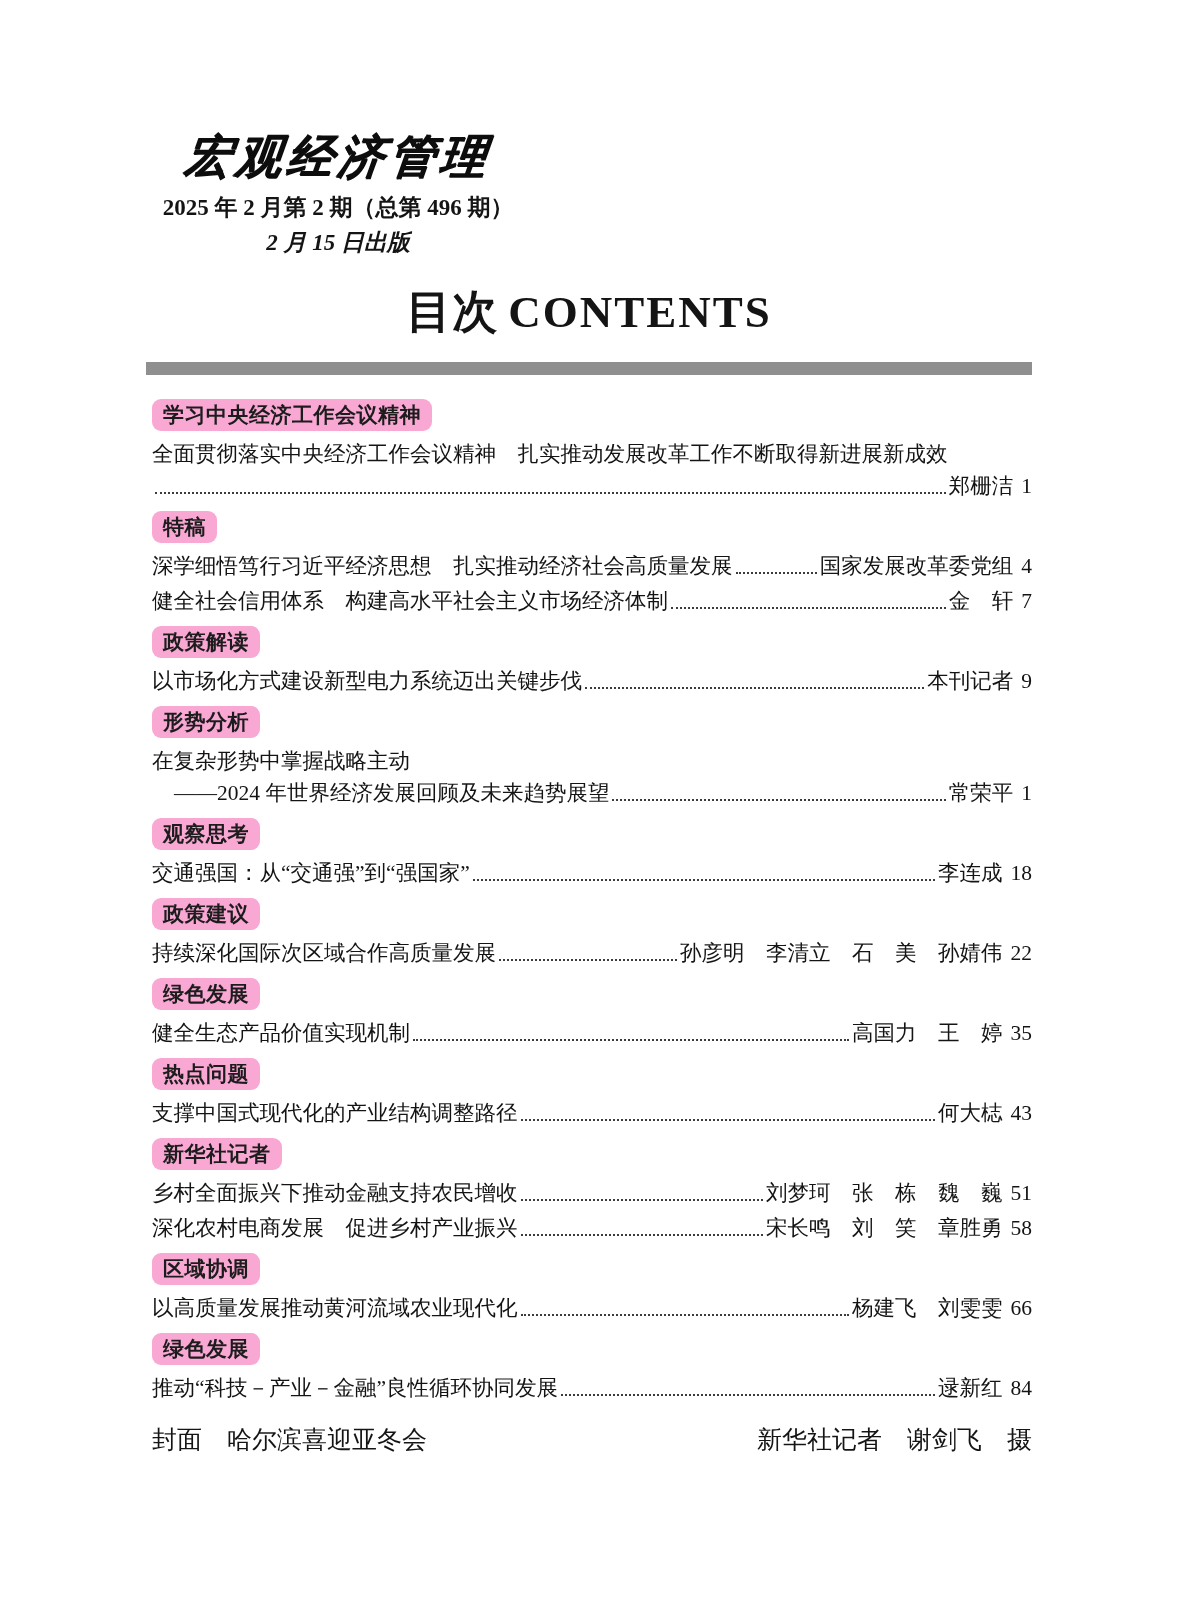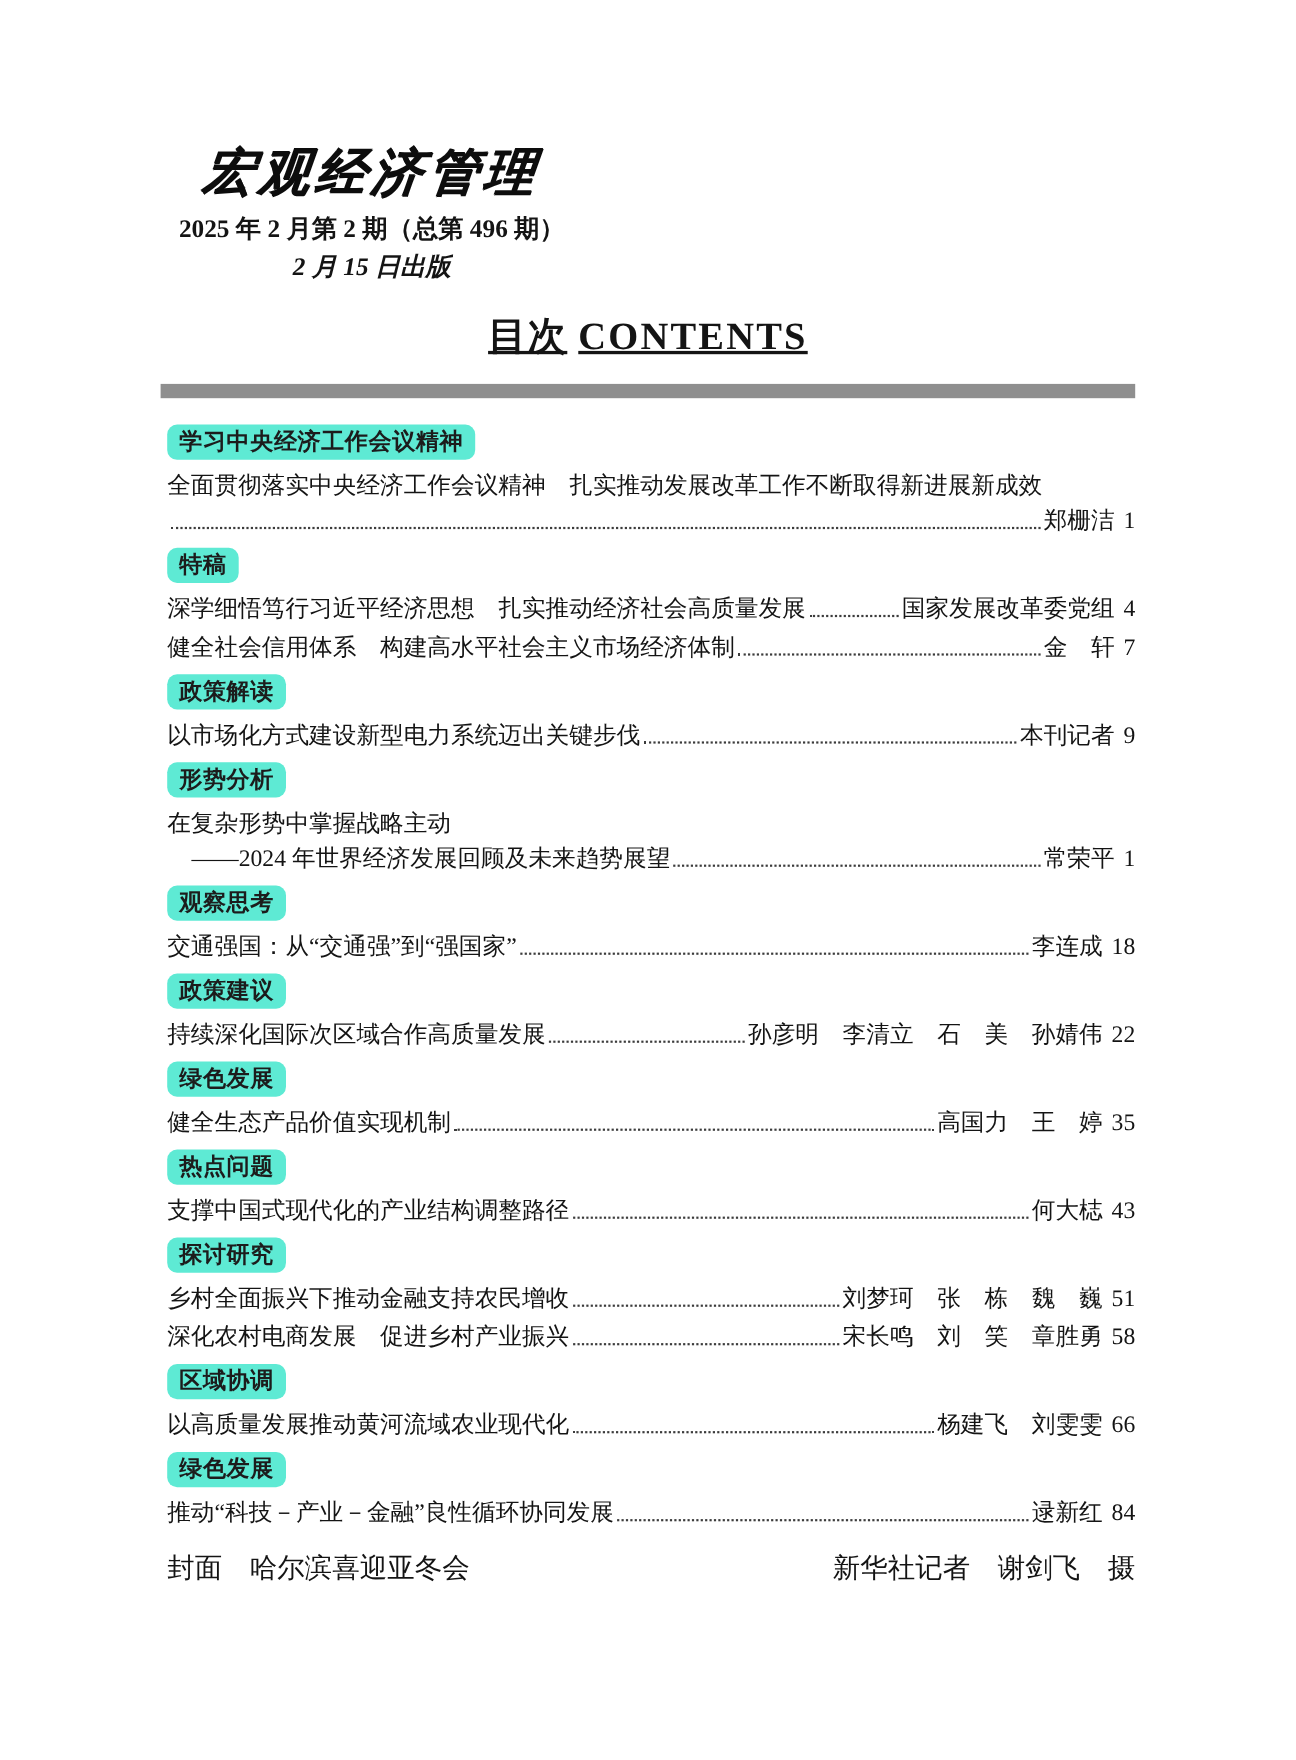--- a/index.html
+++ b/index.html
@@ -43,24 +43,23 @@
     font-size: 23px;
     font-weight: 600;
     white-space: nowrap;
     font-style: italic;
   }
   .contents-title {
     margin-top: 24px;
     margin-left: 146px;
     width: 886px;
     text-align: center;
-    font-size: 35px;
+    font-size: 45px;
     font-weight: 700;
     letter-spacing: 1px;
-    text-decoration: underline;
   }
   .contents-title .en {
     font-weight: 600;
     letter-spacing: 2px;
     margin-left: 10px;
   }
   .bar {
     margin-top: 20px;
     margin-left: 146px;
     width: 886px;
@@ -74,21 +73,21 @@
     font-size: 21.5px;
   }
   .section {
     margin-bottom: 10px;
   }
   .badge-row {
     margin: 10px 0 9px 0;
   }
   .badge {
     display: inline-block;
-    background: #5eead4;
+    background: #f9a8d4;
     color: #1c1c1c;
     font-family: "Liberation Sans", "DejaVu Sans", sans-serif;
     font-weight: 700;
     font-size: 21px;
     line-height: 25px;
     padding: 3px 11px 4px 11px;
     border-radius: 9px;
     letter-spacing: 0.5px;
   }
   .entry {
@@ -227,21 +226,21 @@
     <div class="badge-row"><span class="badge">热点问题</span></div>
     <div class="entry">
       <span class="t">支撑中国式现代化的产业结构调整路径</span>
       <span class="leader"></span>
       <span class="authors">何大梽</span>
       <span class="pagenum">43</span>
     </div>
   </div>
 
   <div class="section">
-    <div class="badge-row"><span class="badge">探讨研究</span></div>
+    <div class="badge-row"><span class="badge">新华社记者</span></div>
     <div class="entry">
       <span class="t">乡村全面振兴下推动金融支持农民增收</span>
       <span class="leader"></span>
       <span class="authors">刘梦珂　张　栋　魏　巍</span>
       <span class="pagenum">51</span>
     </div>
     <div class="entry">
       <span class="t">深化农村电商发展　促进乡村产业振兴</span>
       <span class="leader"></span>
       <span class="authors">宋长鸣　刘　笑　章胜勇</span>

